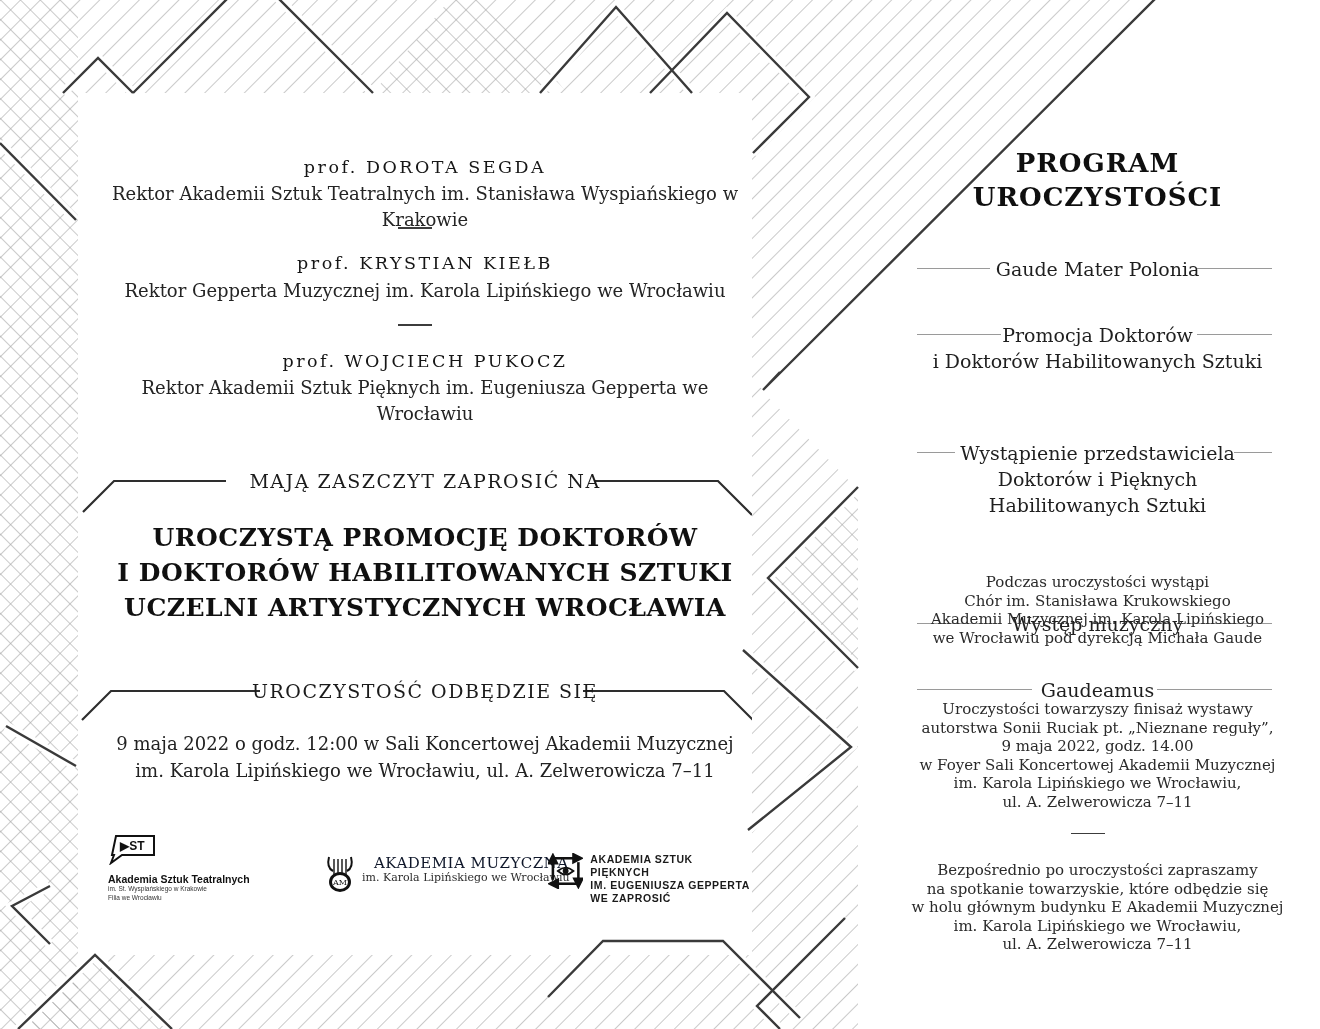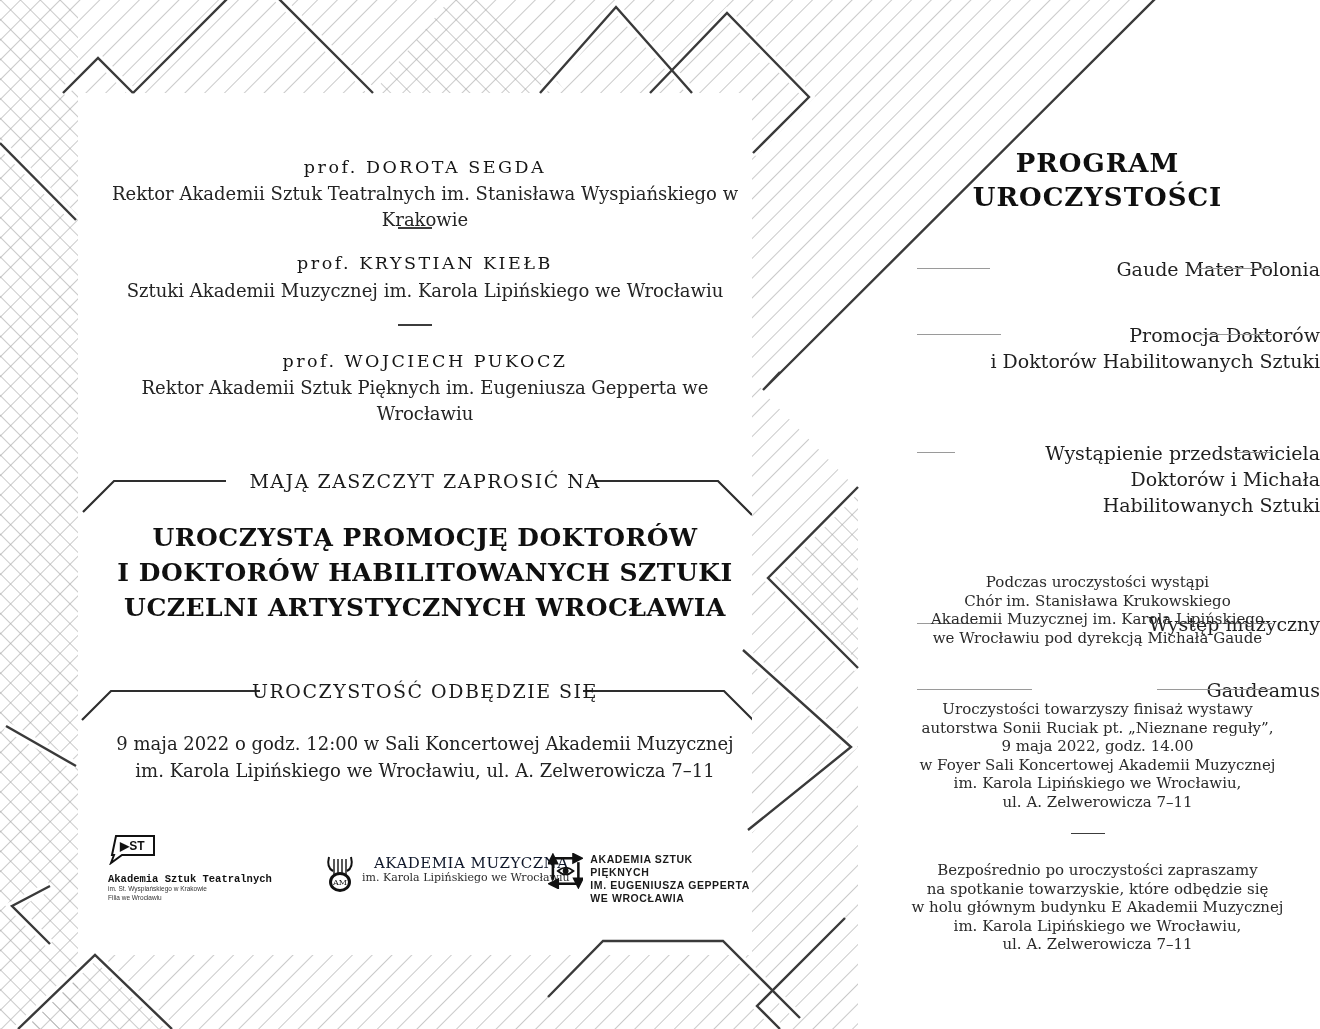--- a/index.html
+++ b/index.html
@@ -19,29 +19,29 @@
   .rector-name{font-size:17.5px;letter-spacing:2.5px;line-height:28px;color:#161616;}
   .rector-title{font-size:18px;line-height:26px;color:#242424;}
   .mini-divider{position:absolute;left:50%;margin-left:-17px;width:34px;border-top:2px solid #3c3c3c;}
   .deco-svg{position:absolute;left:0;top:0;}
   .section-heading{font-size:19px;letter-spacing:1.5px;line-height:28px;color:#1b1b1b;}
   .event-title{font-size:25px;font-weight:bold;line-height:35px;letter-spacing:.5px;color:#101010;}
   .when-line{font-size:18px;line-height:27px;color:#222;}
   
   .logo{position:absolute;z-index:3;}
   .logo-row{display:flex;align-items:flex-start;gap:7px;}
-  .ast-name{font-family:Liberation Mono, monospace;font-weight:bold;font-size:10.5px;color:#111;margin-top:4px;text-align:left;}
+  .ast-name{font-family:Liberation Sans, sans-serif;font-weight:bold;font-size:10.5px;color:#111;margin-top:4px;text-align:left;}
   .ast-sub{font-family:"Liberation Sans","DejaVu Sans",sans-serif;font-size:6.5px;color:#333;line-height:8.5px;text-align:left;}
   .am-name{font-size:15px;letter-spacing:.5px;color:#0f172a;line-height:16px;text-align:left;margin-left:12px;}
   .am-sub{font-size:11px;color:#2c2c2c;line-height:14px;text-align:center;}
   .asp-line{font-family:"Liberation Sans","DejaVu Sans",sans-serif;font-weight:bold;font-size:10.5px;letter-spacing:.6px;line-height:13px;color:#1a1a1a;text-align:left;}
   
   .panel-right{position:absolute;left:855px;top:0;width:465px;height:823px;z-index:2;}
   .program-title{font-size:26px;font-weight:bold;line-height:34px;letter-spacing:1px;color:#0f0f0f;}
-  .program-item{position:relative;text-align:right;font-size:19px;line-height:26px;color:#1f1f1f;}
+  .program-item{position:relative;text-align:center;font-size:19px;line-height:26px;color:#1f1f1f;}
   .flank{position:absolute;top:12px;border-top:1.3px solid #9a9a9a;}
   .flank.l{left:42px;}
   .flank.r{right:48px;}
   .it1 .flank.l{width:73px;} .it1 .flank.r{width:75px;}
   .it2 .flank.l{width:84px;} .it2 .flank.r{width:75px;}
   .it3 .flank.l{width:38px;} .it3 .flank.r{width:38px;}
   .it4 .flank.l{width:84px;} .it4 .flank.r{width:85px;}
   .it5 .flank.l{width:115px;} .it5 .flank.r{width:115px;}
   .note{font-size:15px;line-height:18.5px;text-align:center;color:#2a2a2a;}
 </style>
@@ -102,21 +102,21 @@
   </g>
 </svg>
 
 <div class="panel-left">
 
   <div class="abs rector-name" style="top:60px">prof. DOROTA SEGDA</div>
   <div class="abs rector-title" style="top:88px">Rektor Akademii Sztuk Teatralnych im. Stanisława Wyspiańskiego w Krakowie</div>
   <div class="mini-divider" style="top:134px"></div>
 
   <div class="abs rector-name" style="top:156px">prof. KRYSTIAN KIEŁB</div>
-  <div class="abs rector-title" style="top:185px">Sztuki Akademii Muzycznej im. Karola Lipińskiego we Wrocławiu</div>
+  <div class="abs rector-title" style="top:185px">Rektor Gepperta Muzycznej im. Karola Lipińskiego we Wrocławiu</div>
   <div class="mini-divider" style="top:231px"></div>
 
   <div class="abs rector-title" style="top:282px">Rektor Akademii Sztuk Pięknych im. Eugeniusza Gepperta we Wrocławiu</div>
   <div class="abs rector-name" style="top:254px">prof. WOJCIECH PUKOCZ</div>
 
   <svg class="deco-svg" style="top:358px" width="674" height="70">
     <g fill="none" stroke="#2e2e2e" stroke-width="2.2">
       <path d="M148,30 H36 L5,61"></path>
       <path d="M516,30 H640 L674,64"></path>
     </g>
@@ -176,21 +176,21 @@
         <polygon points="10,27 2,31 10,35"></polygon>
         <line x1="5" y1="27" x2="5" y2="9"></line>
         <polygon points="1,10 5,2 9,10"></polygon>
       </g>
       <path d="M10,18 Q18,11 26,18 Q18,25 10,18 Z" fill="none" stroke="#111" stroke-width="1.8"></path>
       <circle cx="18" cy="18" r="3" fill="#111"></circle>
     </svg>
     <div>
       <div class="asp-line">AKADEMIA SZTUK PIĘKNYCH</div>
       <div class="asp-line">IM. EUGENIUSZA GEPPERTA</div>
-      <div class="asp-line">WE WROCŁAWIA</div>
+      <div class="asp-line">WE ZAPROSIĆ</div>
     </div>
   </div>
 </div>
 
 <div class="panel-right">
 
   <div class="abs program-title" style="top:146px">PROGRAM</div>
   <div class="abs program-title" style="top:180px">UROCZYSTOŚCI</div>
 
   <div class="abs program-item it1" style="top:256px">
@@ -203,21 +203,21 @@
     <span class="flank l"></span>
     <span class="flank r"></span>
     <div>Promocja Doktorów</div>
     <div>i Doktorów Habilitowanych Sztuki</div>
   </div>
 
   <div class="abs program-item it3" style="top:362px">
     <span class="flank l"></span>
     <span class="flank r"></span>
     <div>Wystąpienie przedstawiciela</div>
-    <div>Doktorów i Michała</div>
+    <div>Doktorów i Pięknych</div>
     <div>Habilitowanych Sztuki</div>
   </div>
 
   <div class="abs program-item it4" style="top:455px">
     <span class="flank l"></span>
     <span class="flank r"></span>
     <div>Występ muzyczny</div>
   </div>
 
   <div class="abs program-item it5" style="top:495px">

